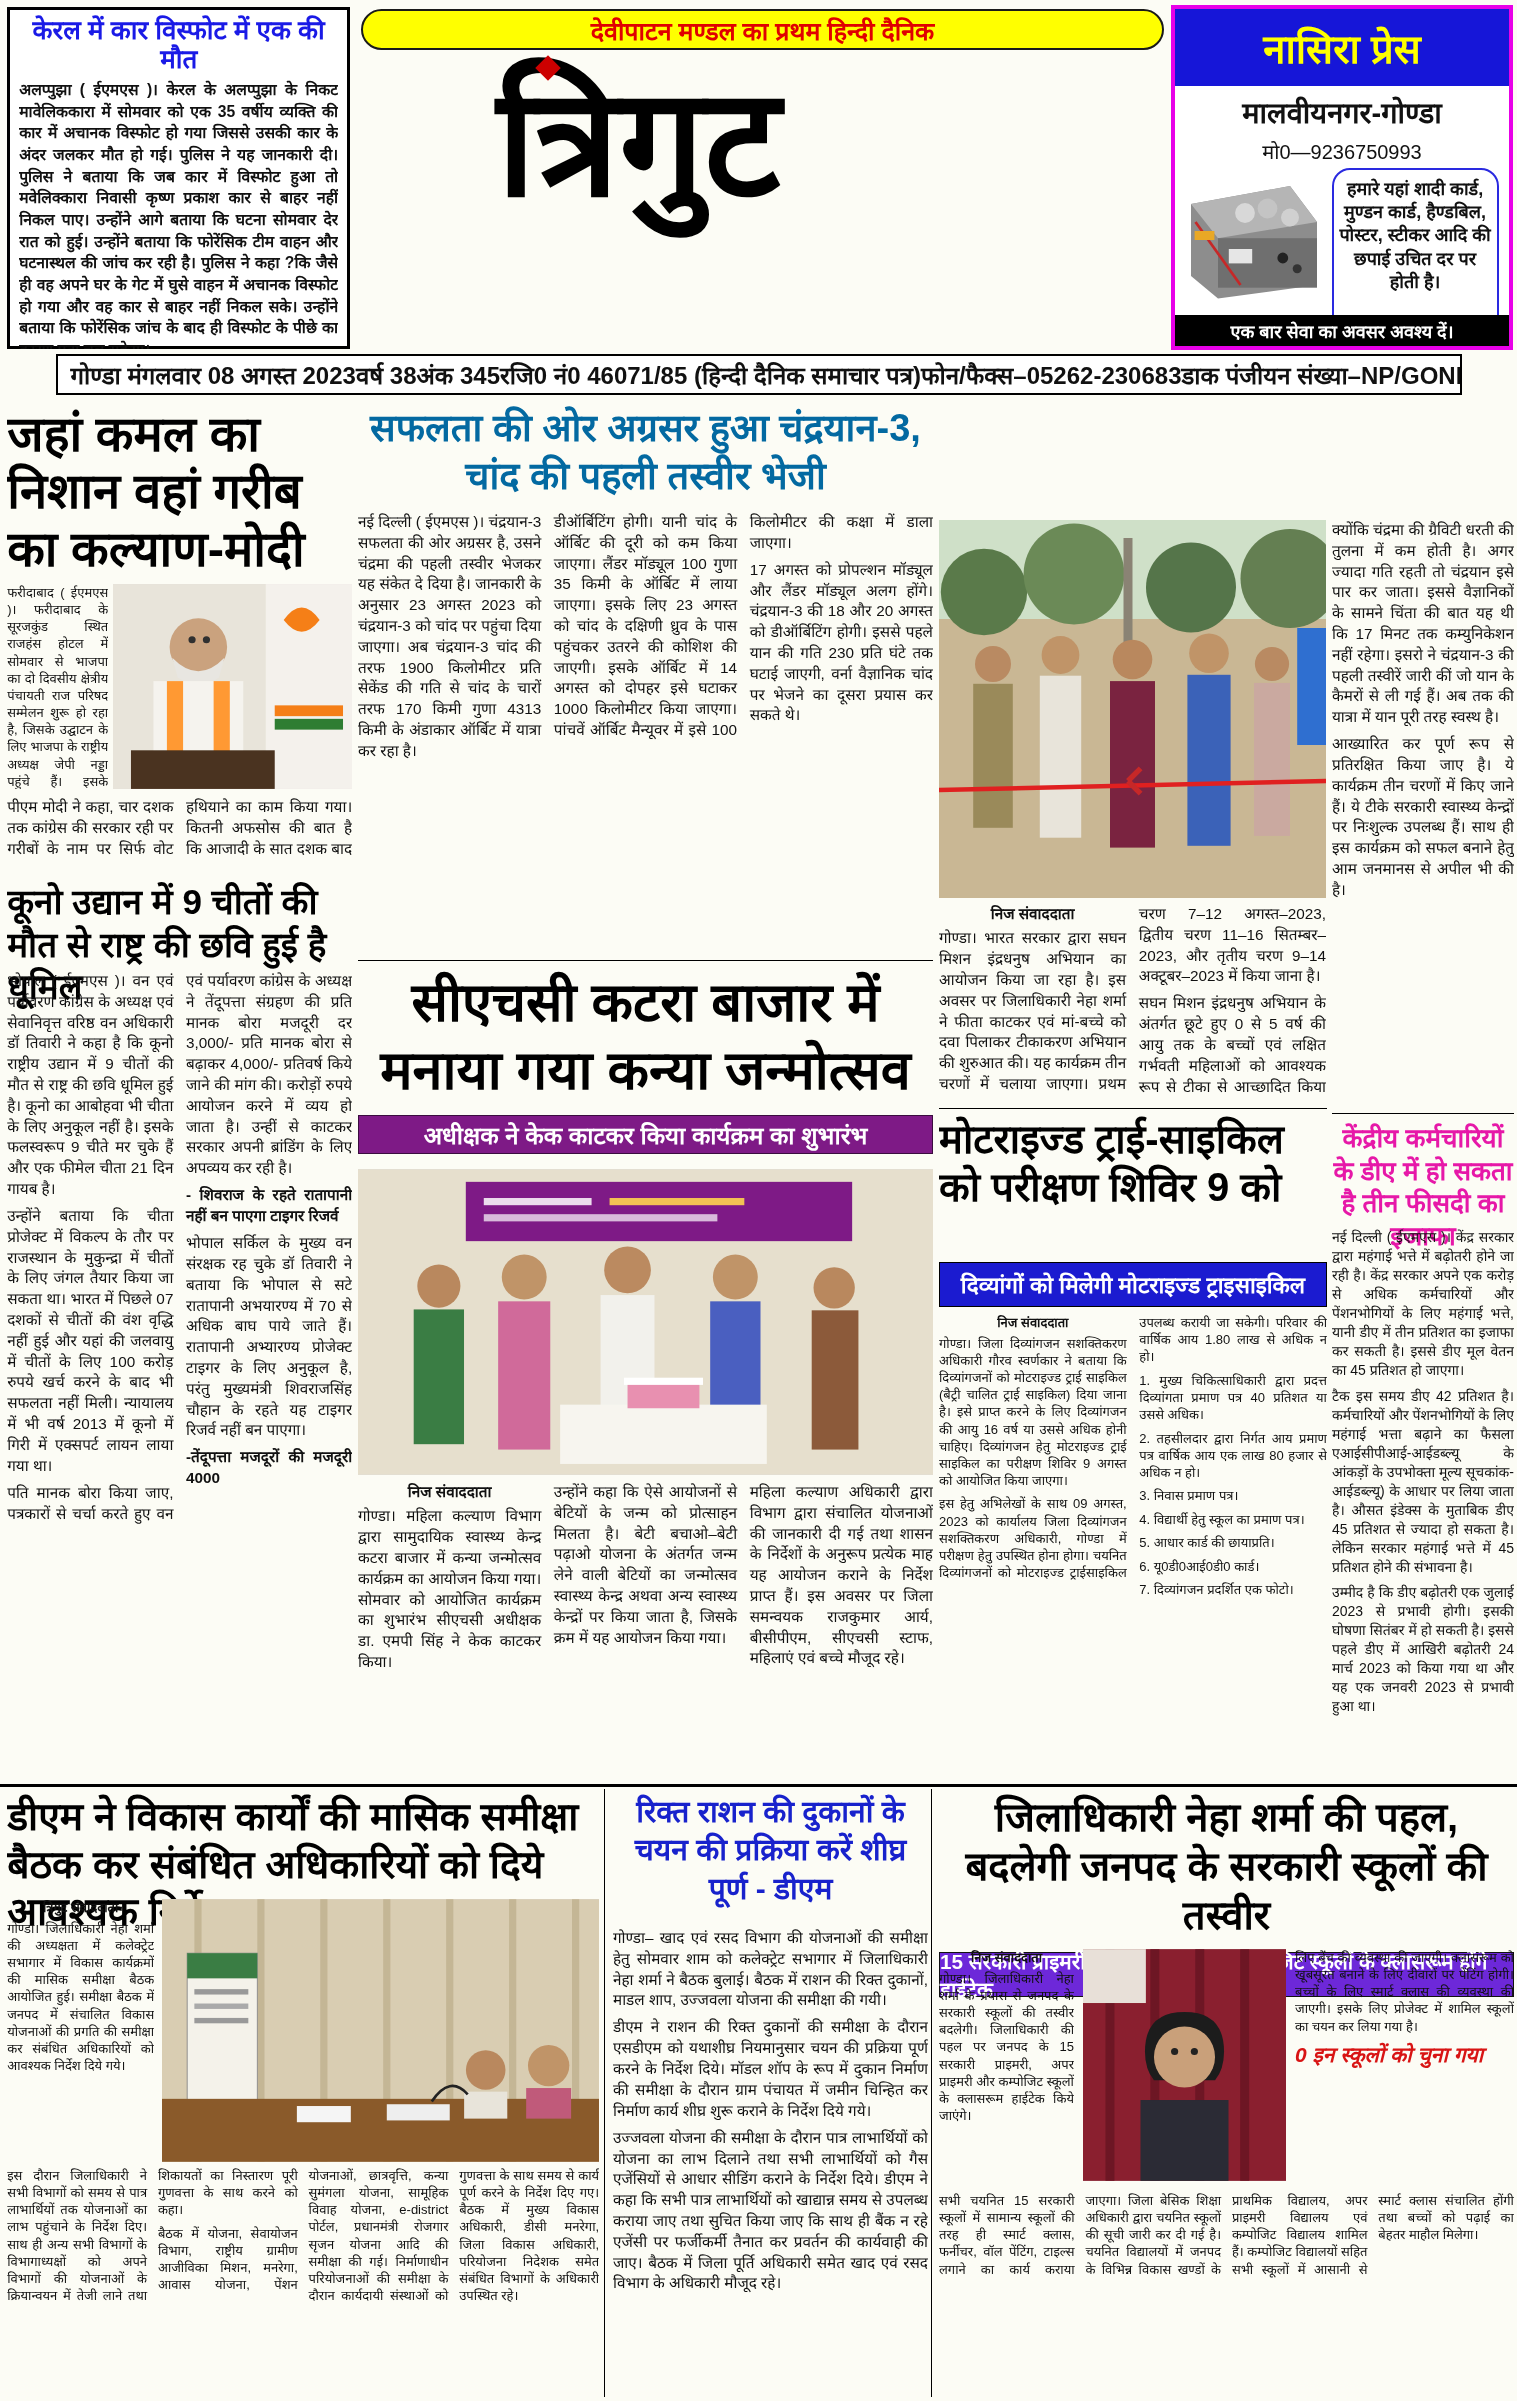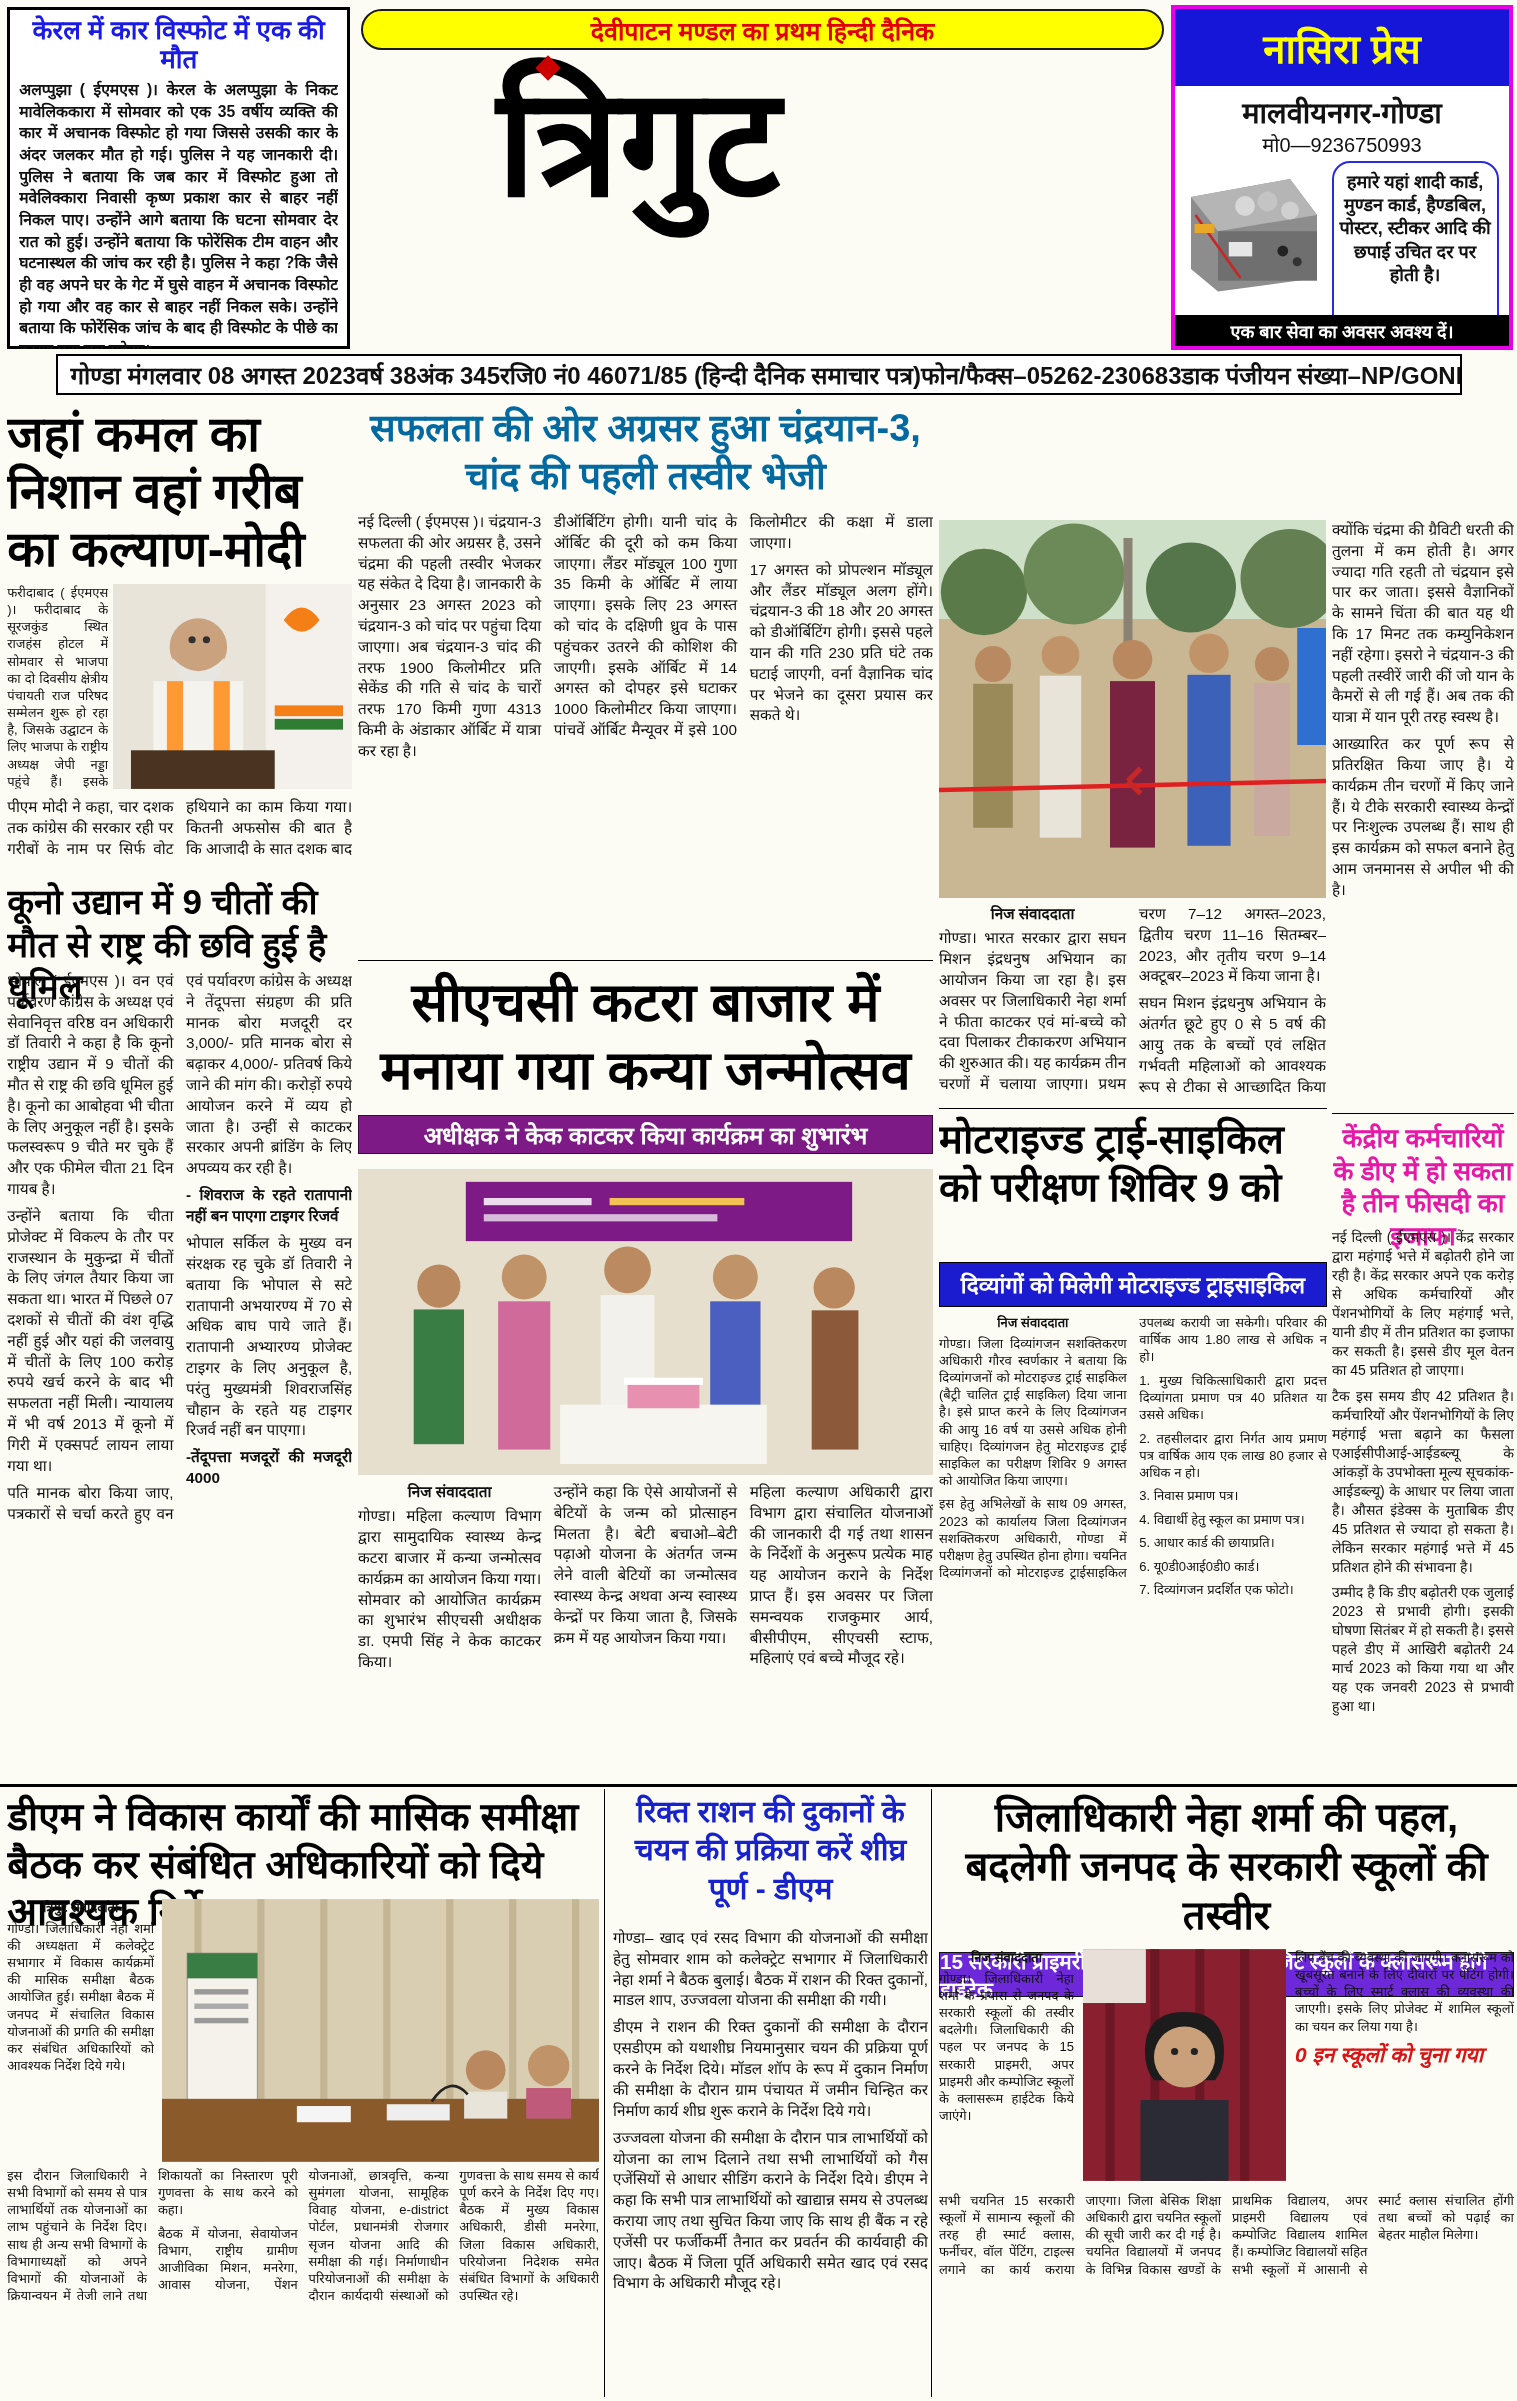--- a/index.html
+++ b/index.html
@@ -26,21 +26,21 @@
   .banner-pill{left:361px;top:9px;width:803px;height:41px;background:#ffff00;border:2.7px solid #1a1a1a;
                border-radius:23.4px;display:flex;align-items:center;justify-content:center;
                color:#e00000;font-size:25px;font-weight:bold;}
   .masthead{left:324px;top:52px;width:629px;height:180px;display:flex;align-items:center;justify-content:center;
             font-size:151px;font-weight:bold;color:#000;line-height:1;}
   .tilak{left:539px;top:59px;width:18px;height:18px;background:#cc0000;transform:rotate(45deg);}
   .press-ad{left:1171px;top:5.4px;width:342px;height:345px;border:4.5px solid #e800e8;background:#fff;}
   .press-header{height:77px;background:#1616d8;display:flex;align-items:center;justify-content:center;
                 color:#ffff00;font-size:40px;font-weight:bold;}
   .press-addr{font-size:29px;font-weight:bold;text-align:center;margin-top:5.4px;}
-  .press-phone{font-size:20px;text-align:center;margin-top:0;}
+  .press-phone{font-size:20px;text-align:center;margin-top:7px;}
   .press-row{display:flex;padding:3.6px 7.2px 0 7.2px;gap:5.4px;}
   .press-bubble{width:167px;height:176px;border:2.7px solid #2a2ae0;border-radius:18px;
                 font-size:18px;font-weight:bold;text-align:center;padding:7.2px 5.4px;box-sizing:border-box;line-height:1.3;}
   .press-footer{position:absolute;left:0;bottom:0;width:100%;height:31px;background:#000;color:#fff;
                 display:flex;align-items:center;justify-content:center;font-size:18px;font-weight:bold;}
   .dateline{left:56px;top:354px;width:1406px;height:41px;border:2.7px solid #000;display:flex;align-items:center;
             justify-content:space-between;padding:0 12.6px;font-size:24px;font-weight:bold;background:#fff;white-space:nowrap;overflow:hidden;}
 
   
   .modi-head{left:7.2px;top:406px;width:347px;font-size:49px;line-height:1.17;}

